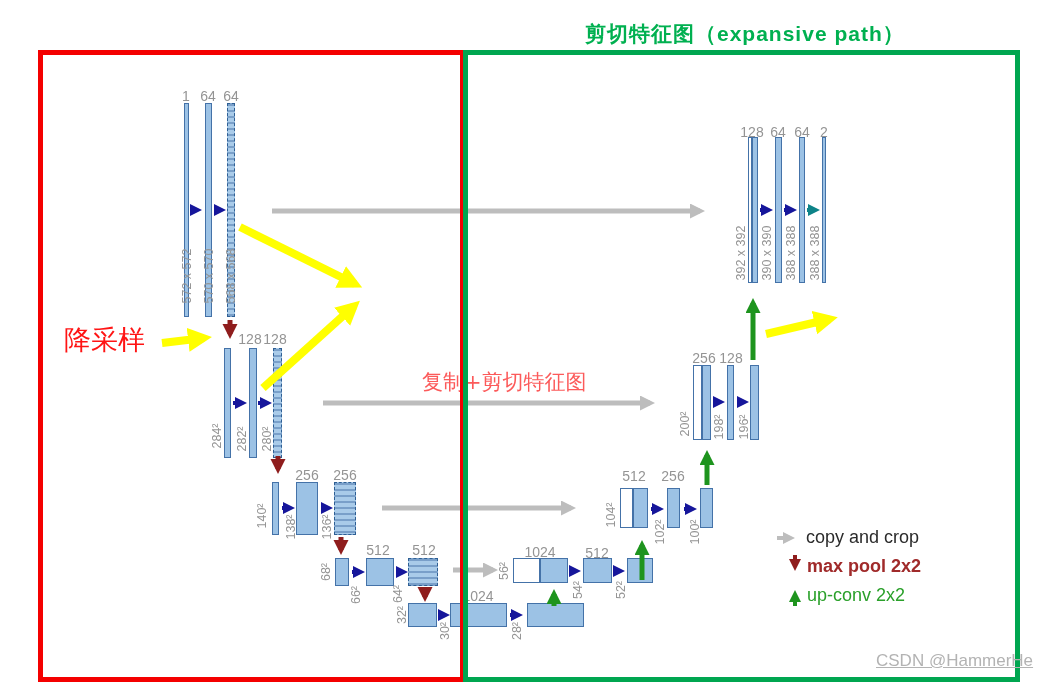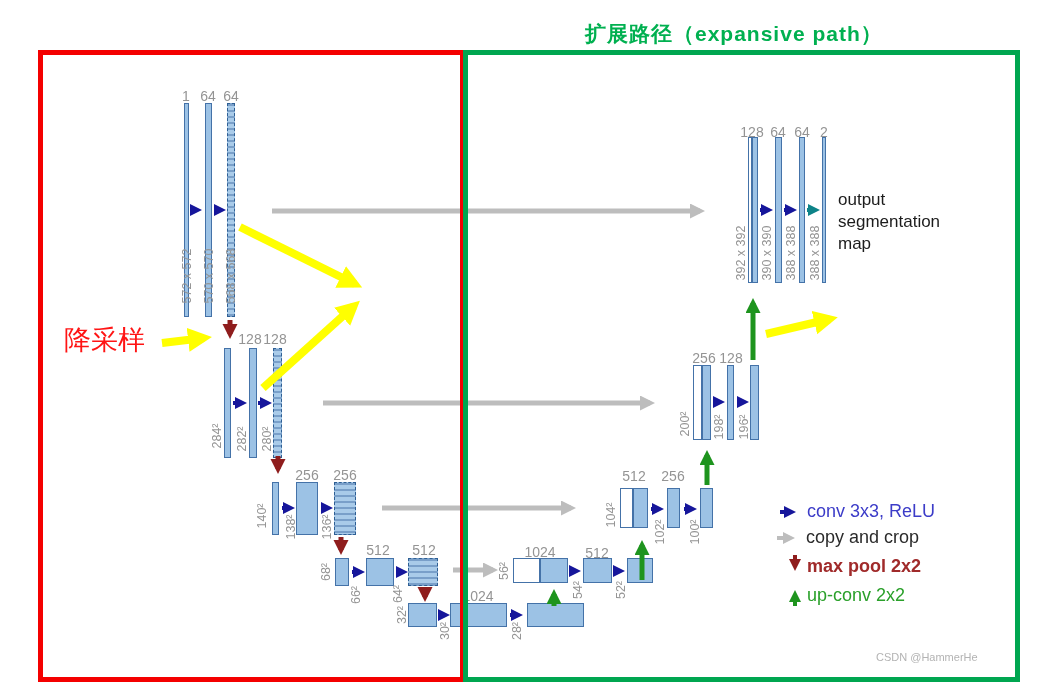--- a/index.html
+++ b/index.html
@@ -26,32 +26,32 @@
   #note-conv{left:383px;top:276px;font-size:27px;color:#ff1414;}
   #note-copy{left:422px;top:368px;font-size:21px;color:#fc5a5a;}
   #note-up{left:848px;top:290px;font-size:21px;color:#fc5a5a;line-height:29px;}
   #arrows{position:absolute;left:0;top:0;z-index:3;}
   .legend-row{position:absolute;display:flex;align-items:center;gap:6px;z-index:4;}
   .legend-row span{font-size:18px;white-space:nowrap;}
   #lg1{left:779px;top:501px;}#lg1 span{color:#3c3cc8;}
   #lg2{left:776px;top:527px;}#lg2 span{color:#2b2b2b;}
   #lg3{left:789px;top:554px;font-weight:bold;}#lg3 span{color:#a02a2a;}
   #lg4{left:789px;top:583px;}#lg4 span{color:#2aa02a;}
-  #watermark{position:absolute;left:876px;top:651px;z-index:7;color:#b3b3b3;font-size:11px;
-             white-space:nowrap;}
+  #watermark{position:absolute;left:876px;top:651px;z-index:7;color:#b3b3b3;font-size:17px;
+             white-space:nowrap;text-decoration:underline;}
 </style>
 </head>
 <body>
 
 <div id="canvas">
 
   <div id="red-box" class="box"></div>
   <div id="green-box" class="box"></div>
 
-  <div id="title-right" class="title">扩展路径（expansive path）</div>
+  <div id="title-right" class="title">剪切特征图（expansive path）</div>
 
   <div class="bar" style="left:184px;top:103px;width:5px;height:214px;"></div>
   <div class="bar" style="left:205px;top:103px;width:7px;height:214px;"></div>
   <div class="bar dashed" style="left:227px;top:103px;width:8px;height:214px;"></div>
 
   <div class="bar" style="left:224px;top:348px;width:7px;height:110px;"></div>
   <div class="bar" style="left:249px;top:348px;width:8px;height:110px;"></div>
   <div class="bar dashed" style="left:273px;top:348px;width:9px;height:110px;"></div>
 
   <div class="bar" style="left:272px;top:482px;width:7px;height:53px;"></div>
@@ -130,25 +130,20 @@
   <span class="rsz" style="left:642px;top:525px;width:36px;">102²</span>
   <span class="rsz" style="left:677px;top:525px;width:36px;">100²</span>
   <span class="rsz" style="left:667px;top:417px;width:36px;">200²</span>
   <span class="rsz" style="left:701px;top:420px;width:36px;">198²</span>
   <span class="rsz" style="left:726px;top:420px;width:36px;">196²</span>
   <span class="rsz" style="left:705px;top:246px;width:72px;">392 x 392</span>
   <span class="rsz" style="left:731px;top:246px;width:72px;">390 x 390</span>
   <span class="rsz" style="left:755px;top:246px;width:72px;">388 x 388</span>
   <span class="rsz" style="left:779px;top:246px;width:72px;">388 x 388</span>
 
-  <div class="iolabel" id="output-label">
-    <div>output</div>
-    <div>segmentation</div>
-    <div>map</div>
-  </div>
 
   <svg id="arrows" width="1062" height="690">
     <defs>
       <marker id="mNavy" markerUnits="strokeWidth" markerWidth="3.4" markerHeight="3.4" refX="2" refY="1.5" orient="auto">
           <path d="M0,0 L3,1.5 L0,3 z" fill="#16169b"></path>
         </marker>
       <marker id="mGray" markerUnits="strokeWidth" markerWidth="3.4" markerHeight="3.4" refX="2" refY="1.5" orient="auto">
           <path d="M0,0 L3,1.5 L0,3 z" fill="#bdbdbd"></path>
         </marker>
       <marker id="mRed" markerUnits="strokeWidth" markerWidth="3.4" markerHeight="3.4" refX="2" refY="1.5" orient="auto">
@@ -201,27 +196,22 @@
     <line x1="707" y1="485" x2="707" y2="455" stroke="#1e941e" stroke-width="5" marker-end="url(#mGreen)"></line>
     <line x1="753" y1="360" x2="753" y2="303" stroke="#1e941e" stroke-width="5" marker-end="url(#mGreen)"></line>
 
     <line x1="240" y1="227" x2="355" y2="284" stroke="#ffff00" stroke-width="8" marker-end="url(#mYellow)"></line>
     <line x1="263" y1="388" x2="354" y2="306" stroke="#ffff00" stroke-width="8" marker-end="url(#mYellow)"></line>
     <line x1="162" y1="343" x2="204" y2="338" stroke="#ffff00" stroke-width="8" marker-end="url(#mYellow)"></line>
     <line x1="766" y1="334" x2="830" y2="319" stroke="#ffff00" stroke-width="8" marker-end="url(#mYellow)"></line>
   </svg>
 
   <div class="cnnote" id="note-down">降采样</div>
-
-  <div class="legend-row" id="lg1">
-    <svg width="22" height="12">
-        <line x1="1" y1="6" x2="13" y2="6" stroke="#16169b" stroke-width="4" marker-end="url(#mNavy)"></line>
-      </svg>
-    <span>conv 3x3, ReLU</span>
-  </div>
+  <div class="cnnote" id="note-copy">复制+剪切特征图</div>
+
   <div class="legend-row" id="lg2">
     <svg width="24" height="12">
         <line x1="1" y1="6" x2="15" y2="6" stroke="#bdbdbd" stroke-width="4" marker-end="url(#mGray)"></line>
       </svg>
     <span>copy and crop</span>
   </div>
   <div class="legend-row" id="lg3">
     <svg width="12" height="24">
         <line x1="6" y1="1" x2="6" y2="13" stroke="#8f1d1d" stroke-width="4" marker-end="url(#mRed)"></line>
       </svg>

